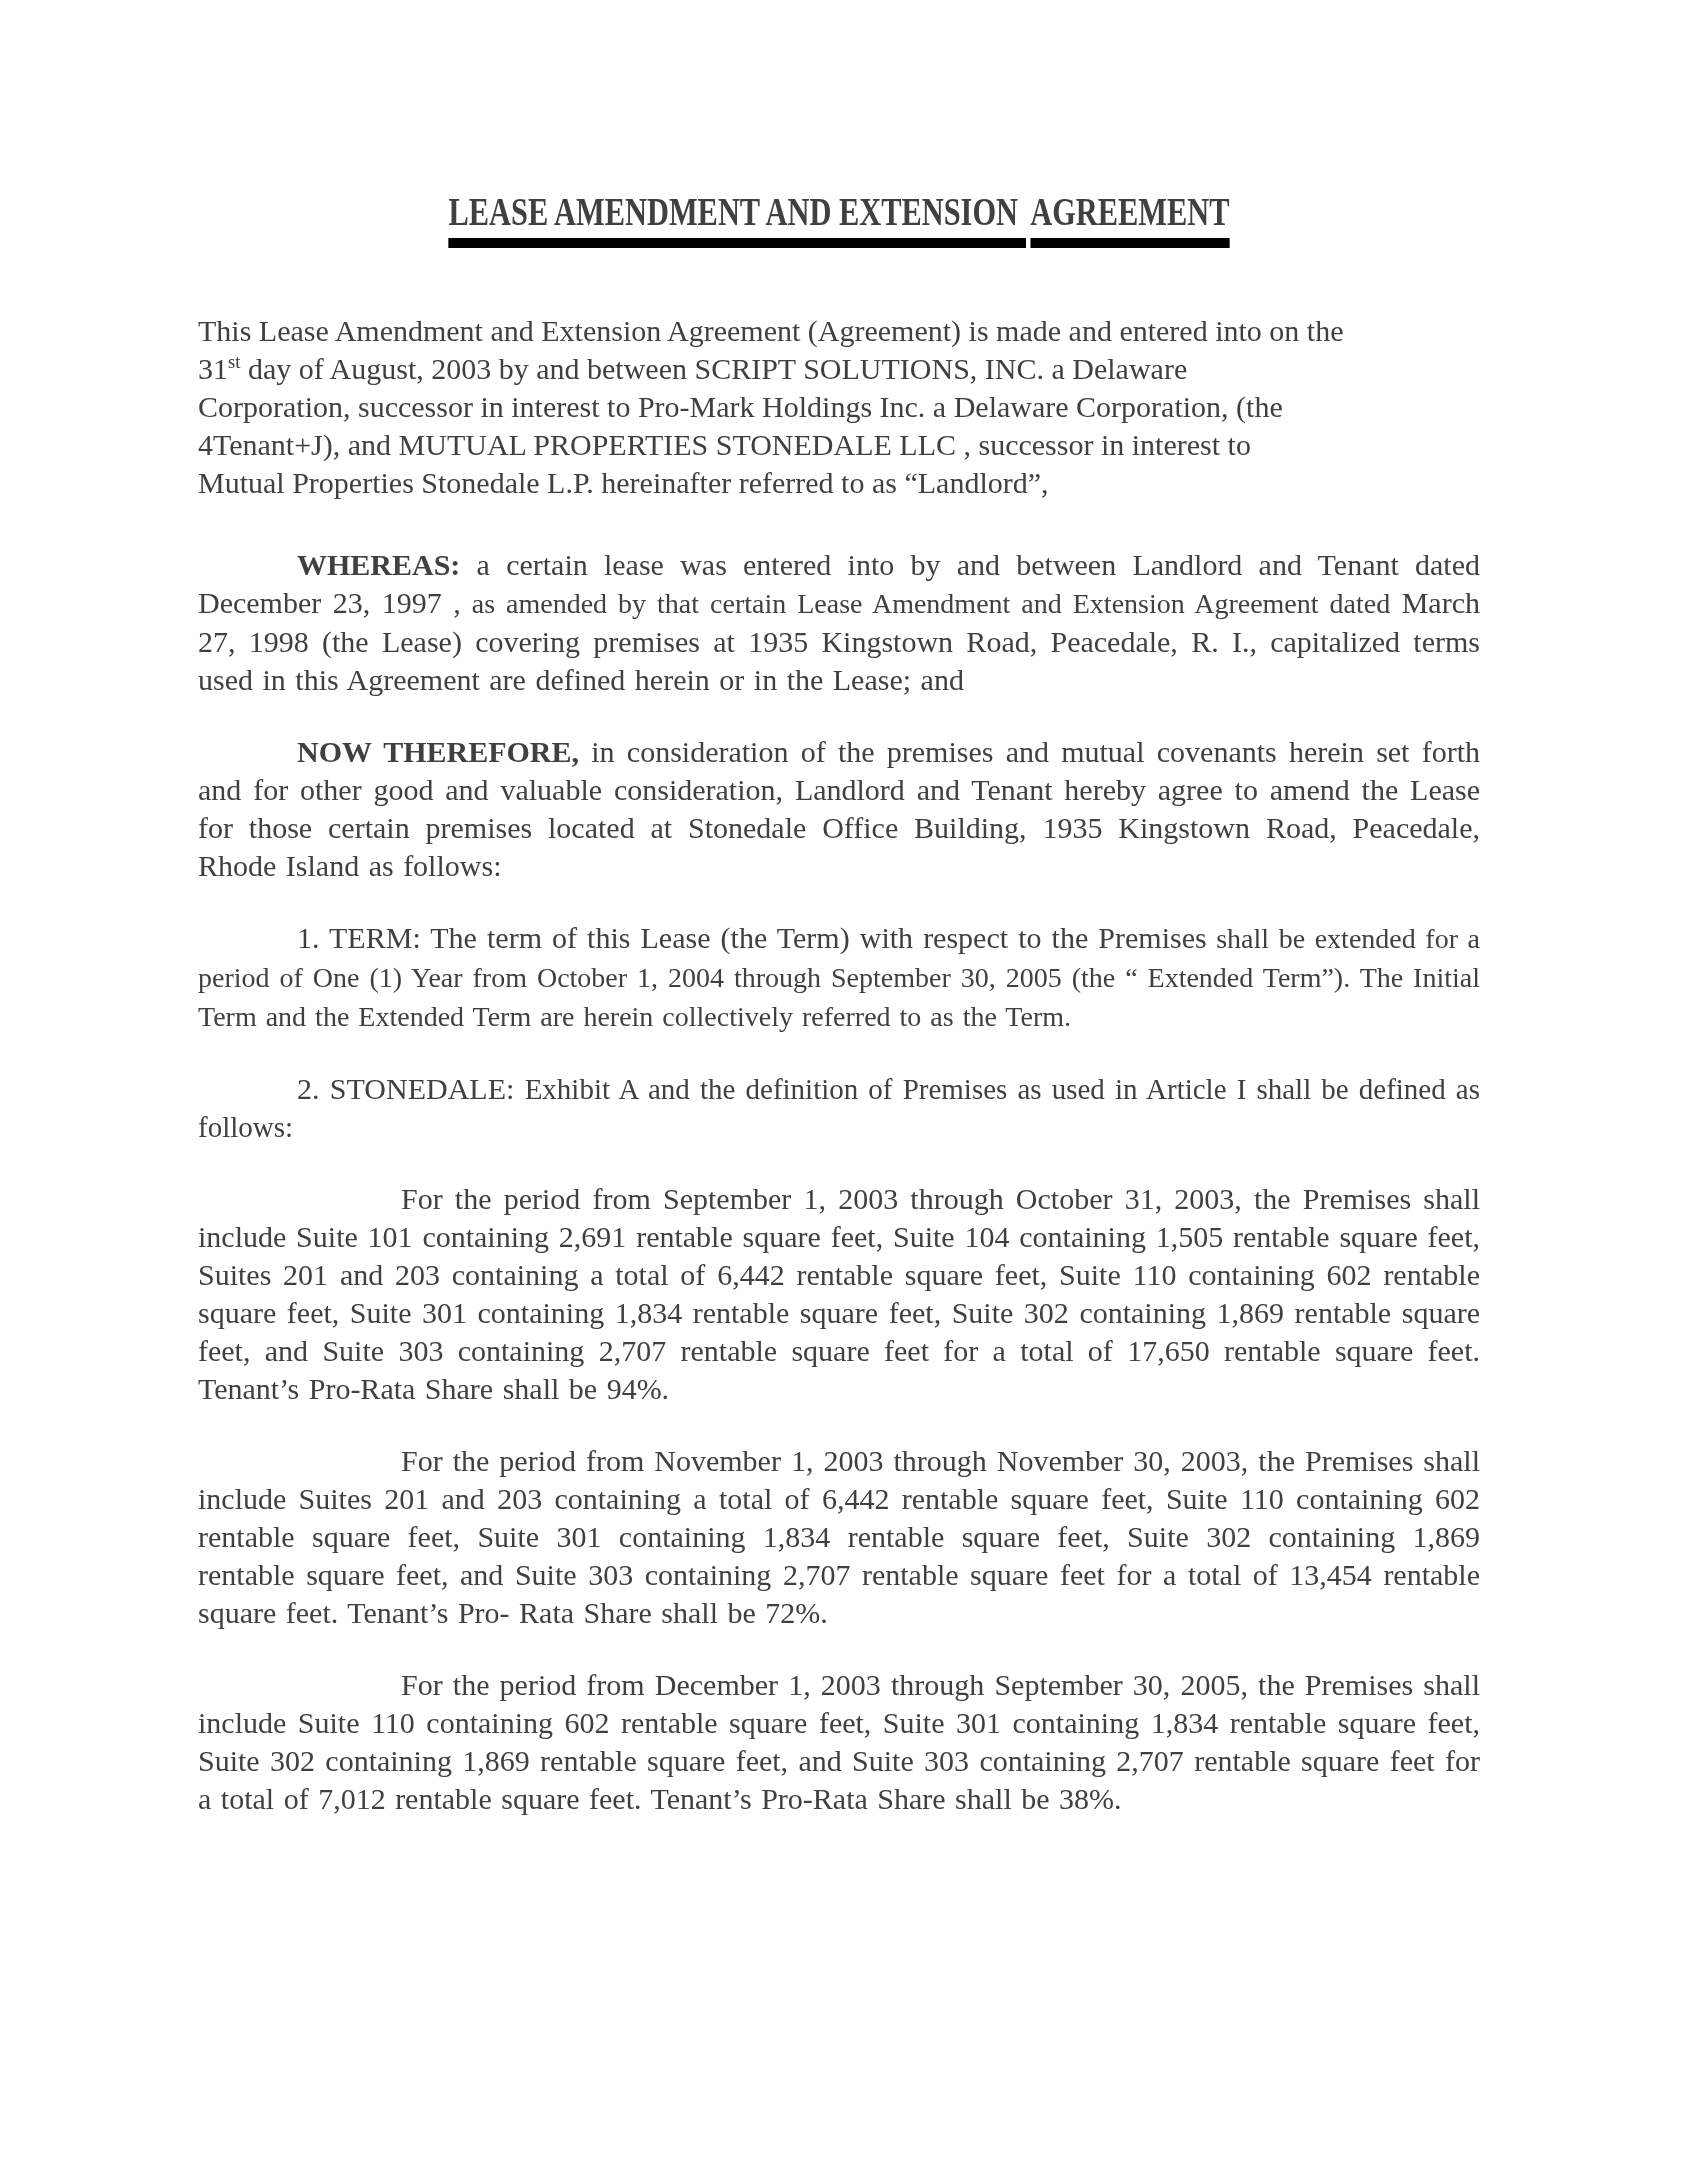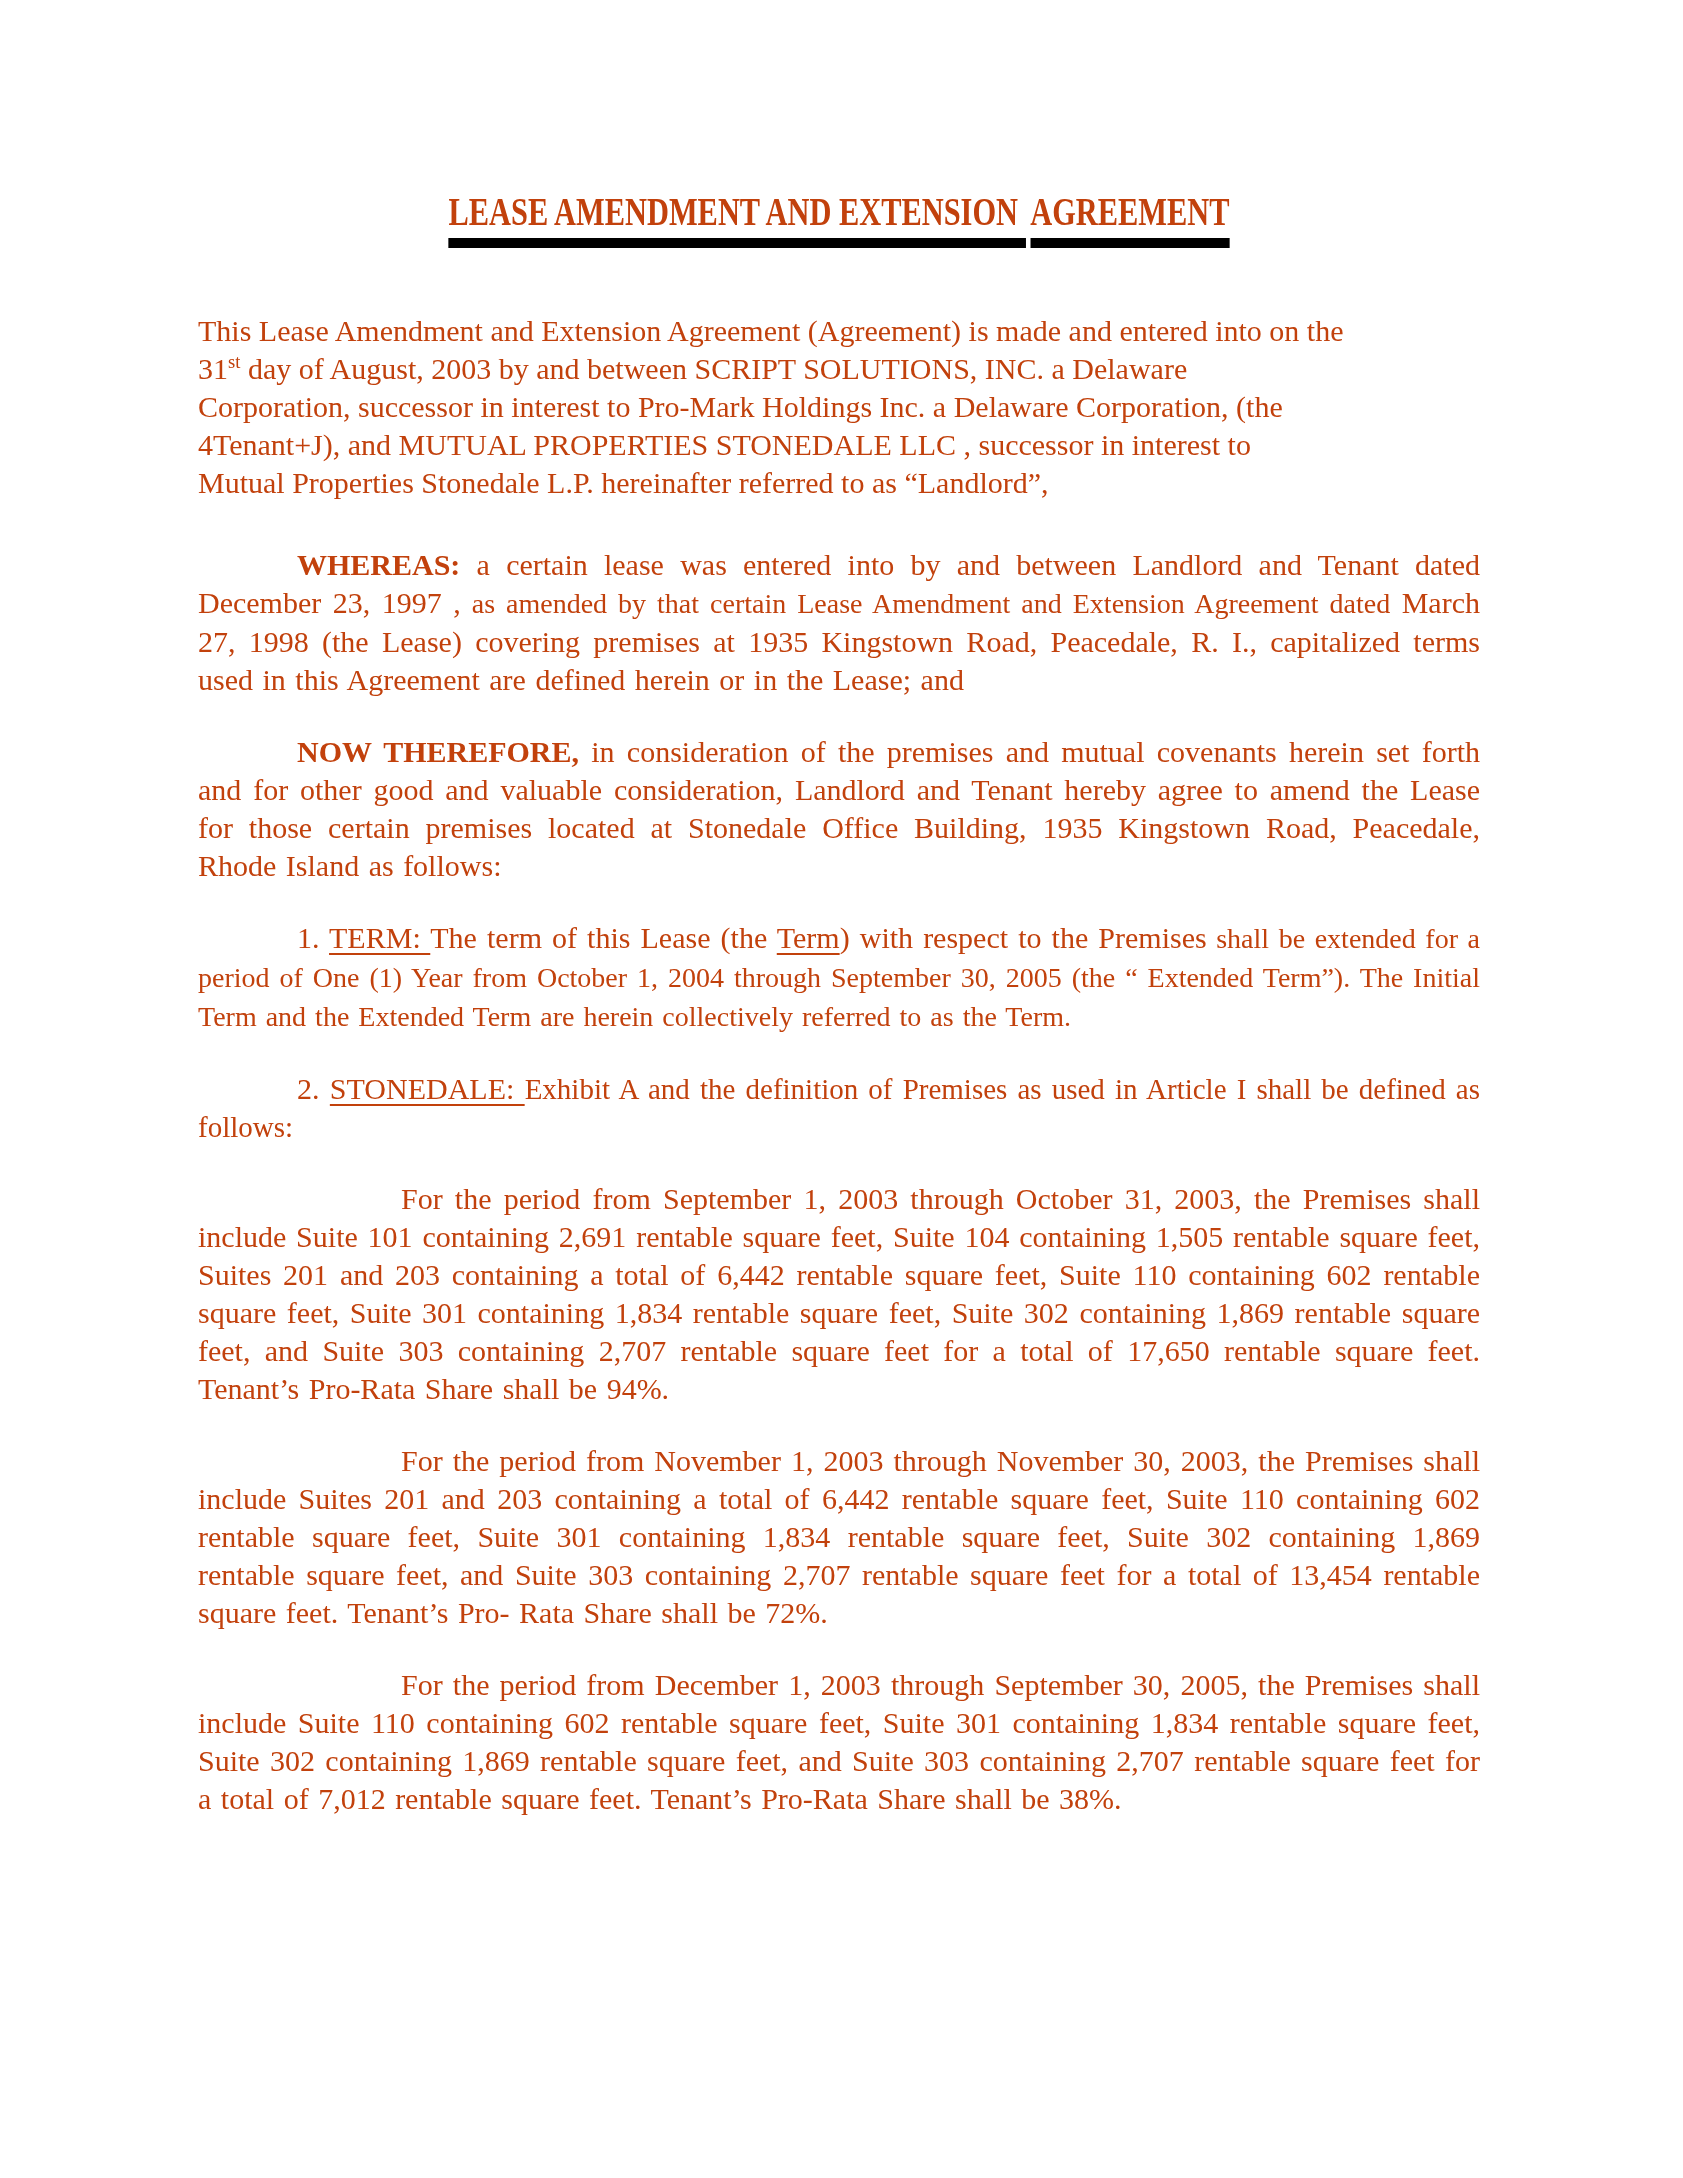--- a/index.html
+++ b/index.html
@@ -1,20 +1,20 @@
 <!DOCTYPE html>
 <html><head>
 <meta charset="utf-8">
 <style>
   html, body { margin: 0; padding: 0; background: #ffffff; }
   .page {
     width: 1683px;
     height: 2178px;
     background: #ffffff;
-    color: #c2410c;
+    color: #404040;
     font-family: "Liberation Serif", "DejaVu Serif", serif;
     overflow: hidden;
   }
   .content { padding: 188px 203px 0 198px; }
   .title {
     margin: 0 0 77px 0;
     text-align: center;
     font-size: 40px;
     font-weight: bold;
     transform: scaleX(0.76);
@@ -34,21 +34,20 @@
     white-space: pre-line;
     margin-bottom: 44px;
   }
   p.para { word-spacing: 2px; margin-top: 34px; }
   .indent1 { text-indent: 99px; }
   .indent2 { text-indent: 203px; }
   .gap2 { margin-bottom: 36px; }
   .sm  { font-size: 28px; }
   .sm2 { font-size: 29px; }
   .underlined, .underlined-word {
-    text-decoration: underline;
     text-decoration-thickness: 2px;
     text-underline-offset: 5px;
   }
   sup { font-size: 0.62em; vertical-align: super; line-height: 0; text-align: center; }
   b { font-weight: bold; }
 </style>
 </head>
 <body>
 
 <div class="page">

